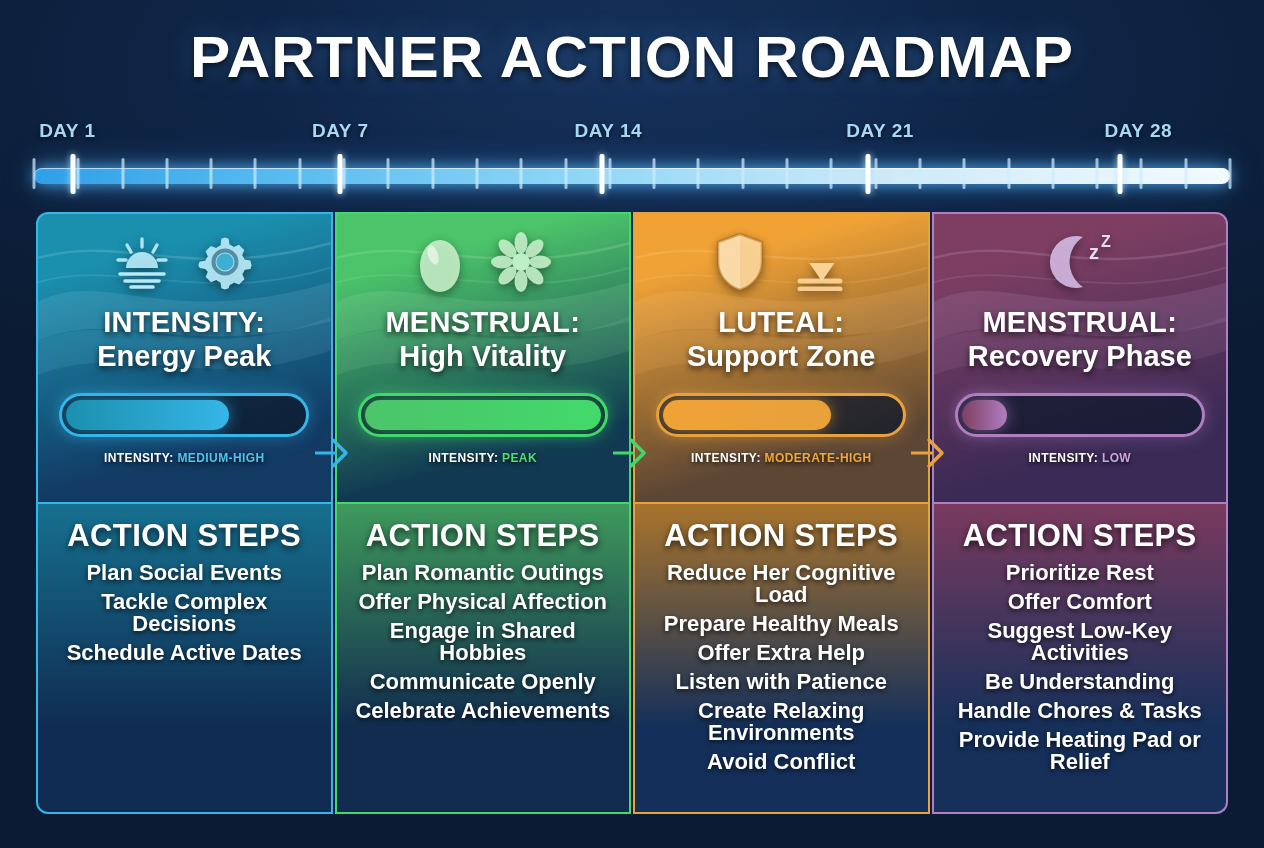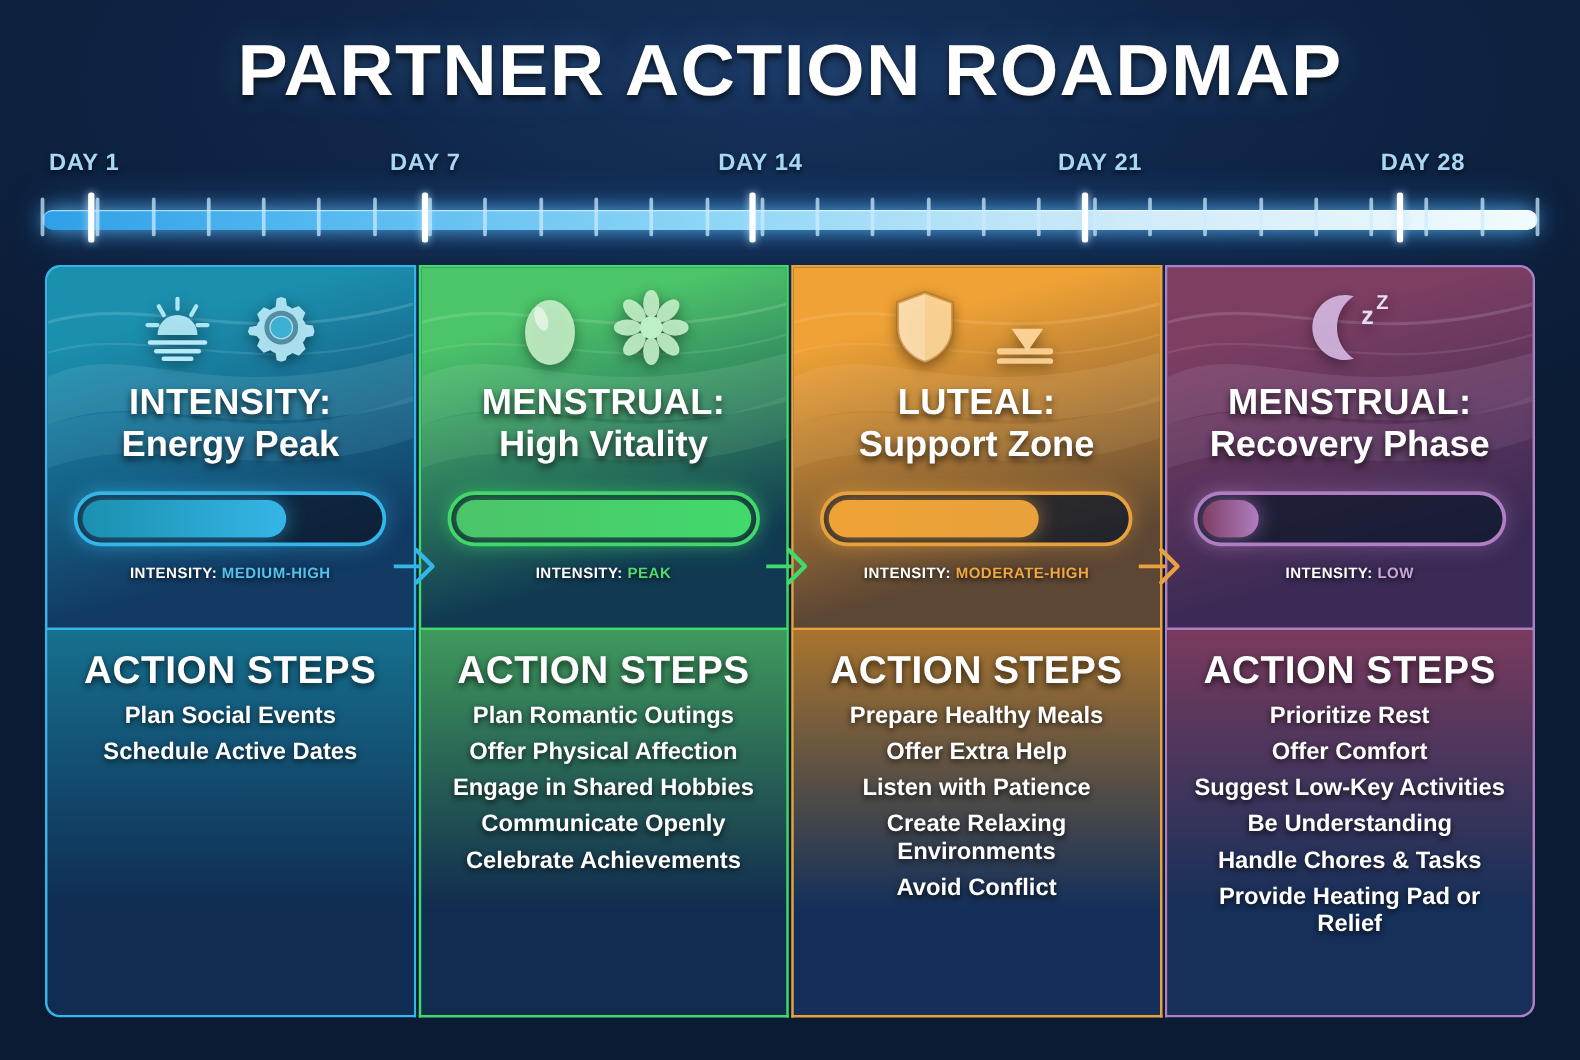--- a/index.html
+++ b/index.html
@@ -80,21 +80,21 @@
            background:rgba(12,24,42,.72);}
   .fill{position:absolute;left:4px;top:4px;bottom:4px;border-radius:18px;}
   .fill::after{content:"";position:absolute;right:-15px;top:0;bottom:0;width:20px;}
   .intensity{position:relative;z-index:2;margin-top:14px;font-size:12px;font-weight:bold;
              letter-spacing:.4px;color:#ffffff;text-shadow:0 2px 4px rgba(0,0,0,.75);
              font-family:"Liberation Sans Narrow","Liberation Sans",sans-serif;}
   .intensity b{font-weight:bold;}
   .stitle{font-size:31px;font-weight:bold;color:#fff;margin-bottom:8px;
           letter-spacing:.4px;text-shadow:0 3px 6px rgba(0,0,0,.7);
           font-family:"Liberation Sans Narrow","Liberation Sans",sans-serif;}
-  .step{font-size:19px;font-weight:bold;color:#ffffff;line-height:22px;
+  .step{font-size:22px;font-weight:bold;color:#ffffff;line-height:22px;
         margin:7px 4px;text-shadow:0 2px 5px rgba(0,0,0,.75);
         font-family:"Liberation Sans Narrow","Liberation Sans",sans-serif;}
   
   .arrow{position:absolute;z-index:6;top:436px;width:42px;height:34px;
          transform:translateX(-50%);pointer-events:none;}
 </style>
 </head>
 <body>
 
 <div id="stage">
@@ -190,20 +190,21 @@
         box-shadow:0 0 16px #35b6e899;"></div>
           </div>
           <div class="intensity">
        <span>INTENSITY:</span>
        <b style="color:#4fc4ef">MEDIUM-HIGH</b>
      </div>
         </div>
         <div class="steps" style="border-color: rgb(53, 182, 232); background: linear-gradient(rgb(22, 112, 143) 0%, rgb(16, 44, 82) 72%, rgb(16, 44, 82) 100%);">
           <div class="stitle">ACTION STEPS</div>
           <div class="step">Plan Social Events</div>
+          <div class="step">Tackle Complex Decisions</div>
           <div class="step">Schedule Active Dates</div>
         </div>
       </div>
       <div class="col">
         <div class="phase" style="border-color: rgb(66, 217, 107); background: linear-gradient(165deg, rgb(76, 196, 106) 0%, rgb(76, 196, 106) 18%, rgb(17, 58, 82) 78%, rgb(17, 58, 82) 100%);">
           <svg class="waves" viewBox="0 0 300 290" preserveAspectRatio="none">
     <path d="M0 90 C70 55 130 120 300 70 L300 110 C150 150 80 95 0 130 Z" fill="#c5f0c8" opacity=".22"></path>
     <path d="M0 130 C90 95 160 160 300 105 L300 140 C170 185 90 130 0 165 Z" fill="#c5f0c8" opacity=".16"></path>
     <path d="M0 45 C90 20 150 70 300 30" stroke="#c5f0c8" stroke-width="2.5" fill="none" opacity=".35"></path>
     <path d="M0 70 C80 45 170 95 300 55" stroke="#c5f0c8" stroke-width="1.8" fill="none" opacity=".25"></path>
@@ -281,20 +282,21 @@
         background:linear-gradient(90deg,#f0a235,#e8a13c);
         box-shadow:0 0 16px #e8a13c99;"></div>
           </div>
           <div class="intensity">
        <span>INTENSITY:</span>
        <b style="color:#f0a73c">MODERATE-HIGH</b>
      </div>
         </div>
         <div class="steps" style="border-color: rgb(232, 161, 60); background: linear-gradient(rgb(169, 116, 45) 0%, rgb(20, 48, 90) 72%, rgb(20, 48, 90) 100%);">
           <div class="stitle">ACTION STEPS</div>
+          <div class="step">Reduce Her Cognitive Load</div>
           <div class="step">Prepare Healthy Meals</div>
           <div class="step">Offer Extra Help</div>
           <div class="step">Listen with Patience</div>
           <div class="step">Create Relaxing Environments</div>
           <div class="step">Avoid Conflict</div>
         </div>
       </div>
       <div class="col">
         <div class="phase" style="border-color: rgb(176, 126, 194); background: linear-gradient(165deg, rgb(125, 62, 98) 0%, rgb(125, 62, 98) 18%, rgb(58, 42, 85) 78%, rgb(58, 42, 85) 100%);">
           <svg class="waves" viewBox="0 0 300 290" preserveAspectRatio="none">

